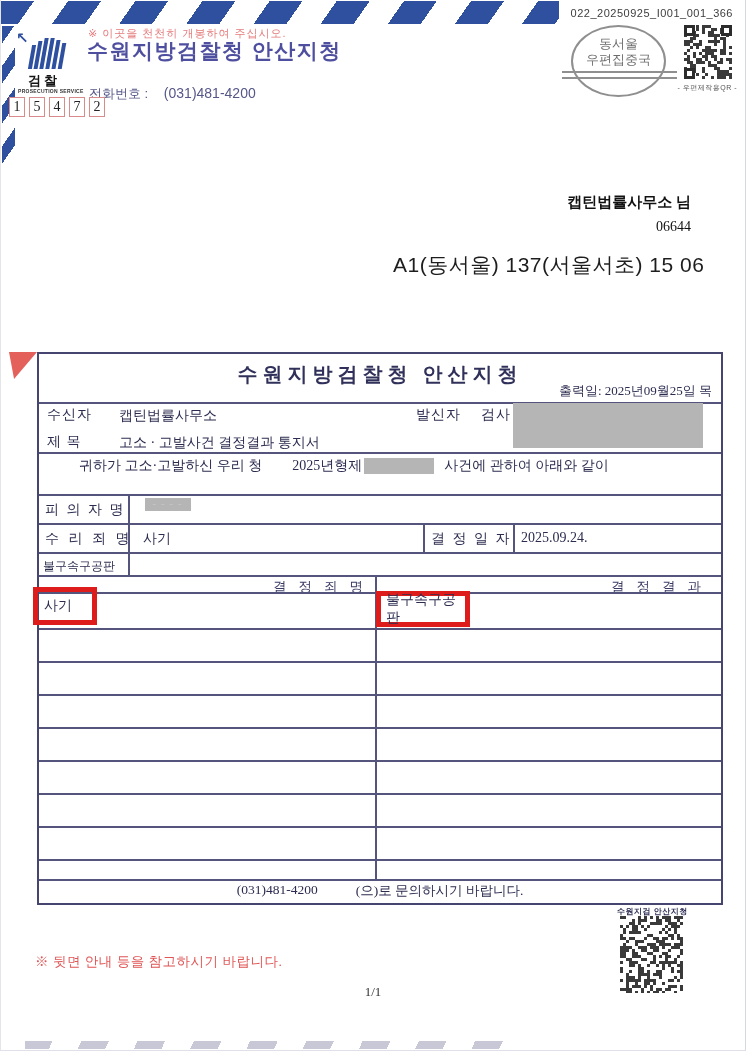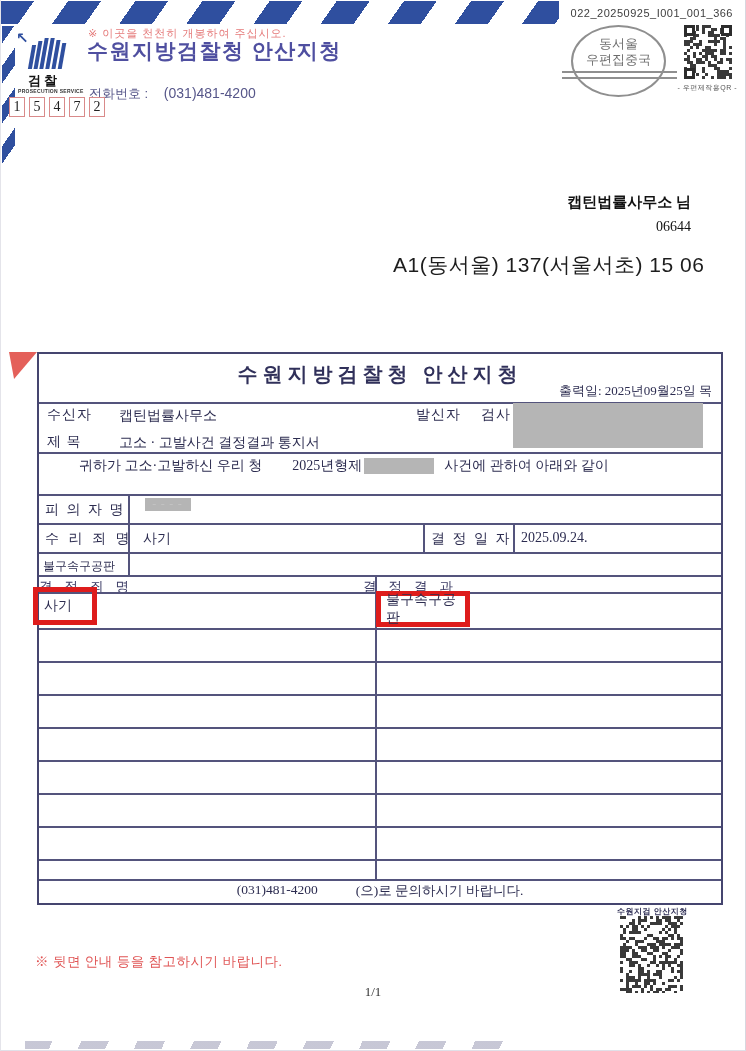--- a/index.html
+++ b/index.html
@@ -74,21 +74,21 @@
   .print-date{ position:absolute; right:9px; top:28px; font-size:13px; color:#2c2c50; }
   .lbl{ position:absolute; font-size:14px; letter-spacing:1px; }
   .val{ position:absolute; font-size:14px; }
   .redaction{ position:absolute; background:#b5b5b5; }
   .red-dashes{ color:#d9d9d9; font-size:6px; letter-spacing:2px; line-height:13px; text-align:center; width:100%; display:block; }
   .body-line1{ position:absolute; left:40px; top:103px; font-size:14px; display:flex; align-items:center; }
   .body-line1 .case{ margin-left:30px; }
   .body-line1 .after{ margin-left:10px; }
   .case-redaction{ display:inline-block; width:70px; height:16px; background:#b5b5b5; margin-left:2px; }
   .body-line2{ position:absolute; left:12px; top:125px; font-size:14px; }
-  .col-header{ position:absolute; top:224px; text-align:left; font-size:13.5px; letter-spacing:12px; color:#3a3a64; }
+  .col-header{ position:absolute; top:224px; text-align:right; font-size:13.5px; letter-spacing:12px; color:#3a3a64; }
   .red-box{ position:absolute; border:5px solid #de1c1c; display:flex; align-items:center; font-size:14px; color:#2c2c50; }
   .footer-row{ position:absolute; top:528px; width:100%; display:flex; justify-content:center; gap:38px; font-size:13.5px; }
   
   .stamp-qr-label{ position:absolute; left:616px; top:906px; font-size:8px; font-weight:bold; color:#2e2e55; letter-spacing:.5px; }
   .qr-bottom{ left:619px; top:916px; width:64px; height:77px; }
   .back-notice{ position:absolute; left:34px; top:953px; font-size:13.5px; color:#e05555;
     font-family:"Liberation Serif",serif; font-weight:500; letter-spacing:.5px; }
   .page-number{ position:absolute; left:0; top:984px; width:100%; text-align:center; font-size:13px; color:#333;
     font-family:"Liberation Serif",serif; }
 </style>

